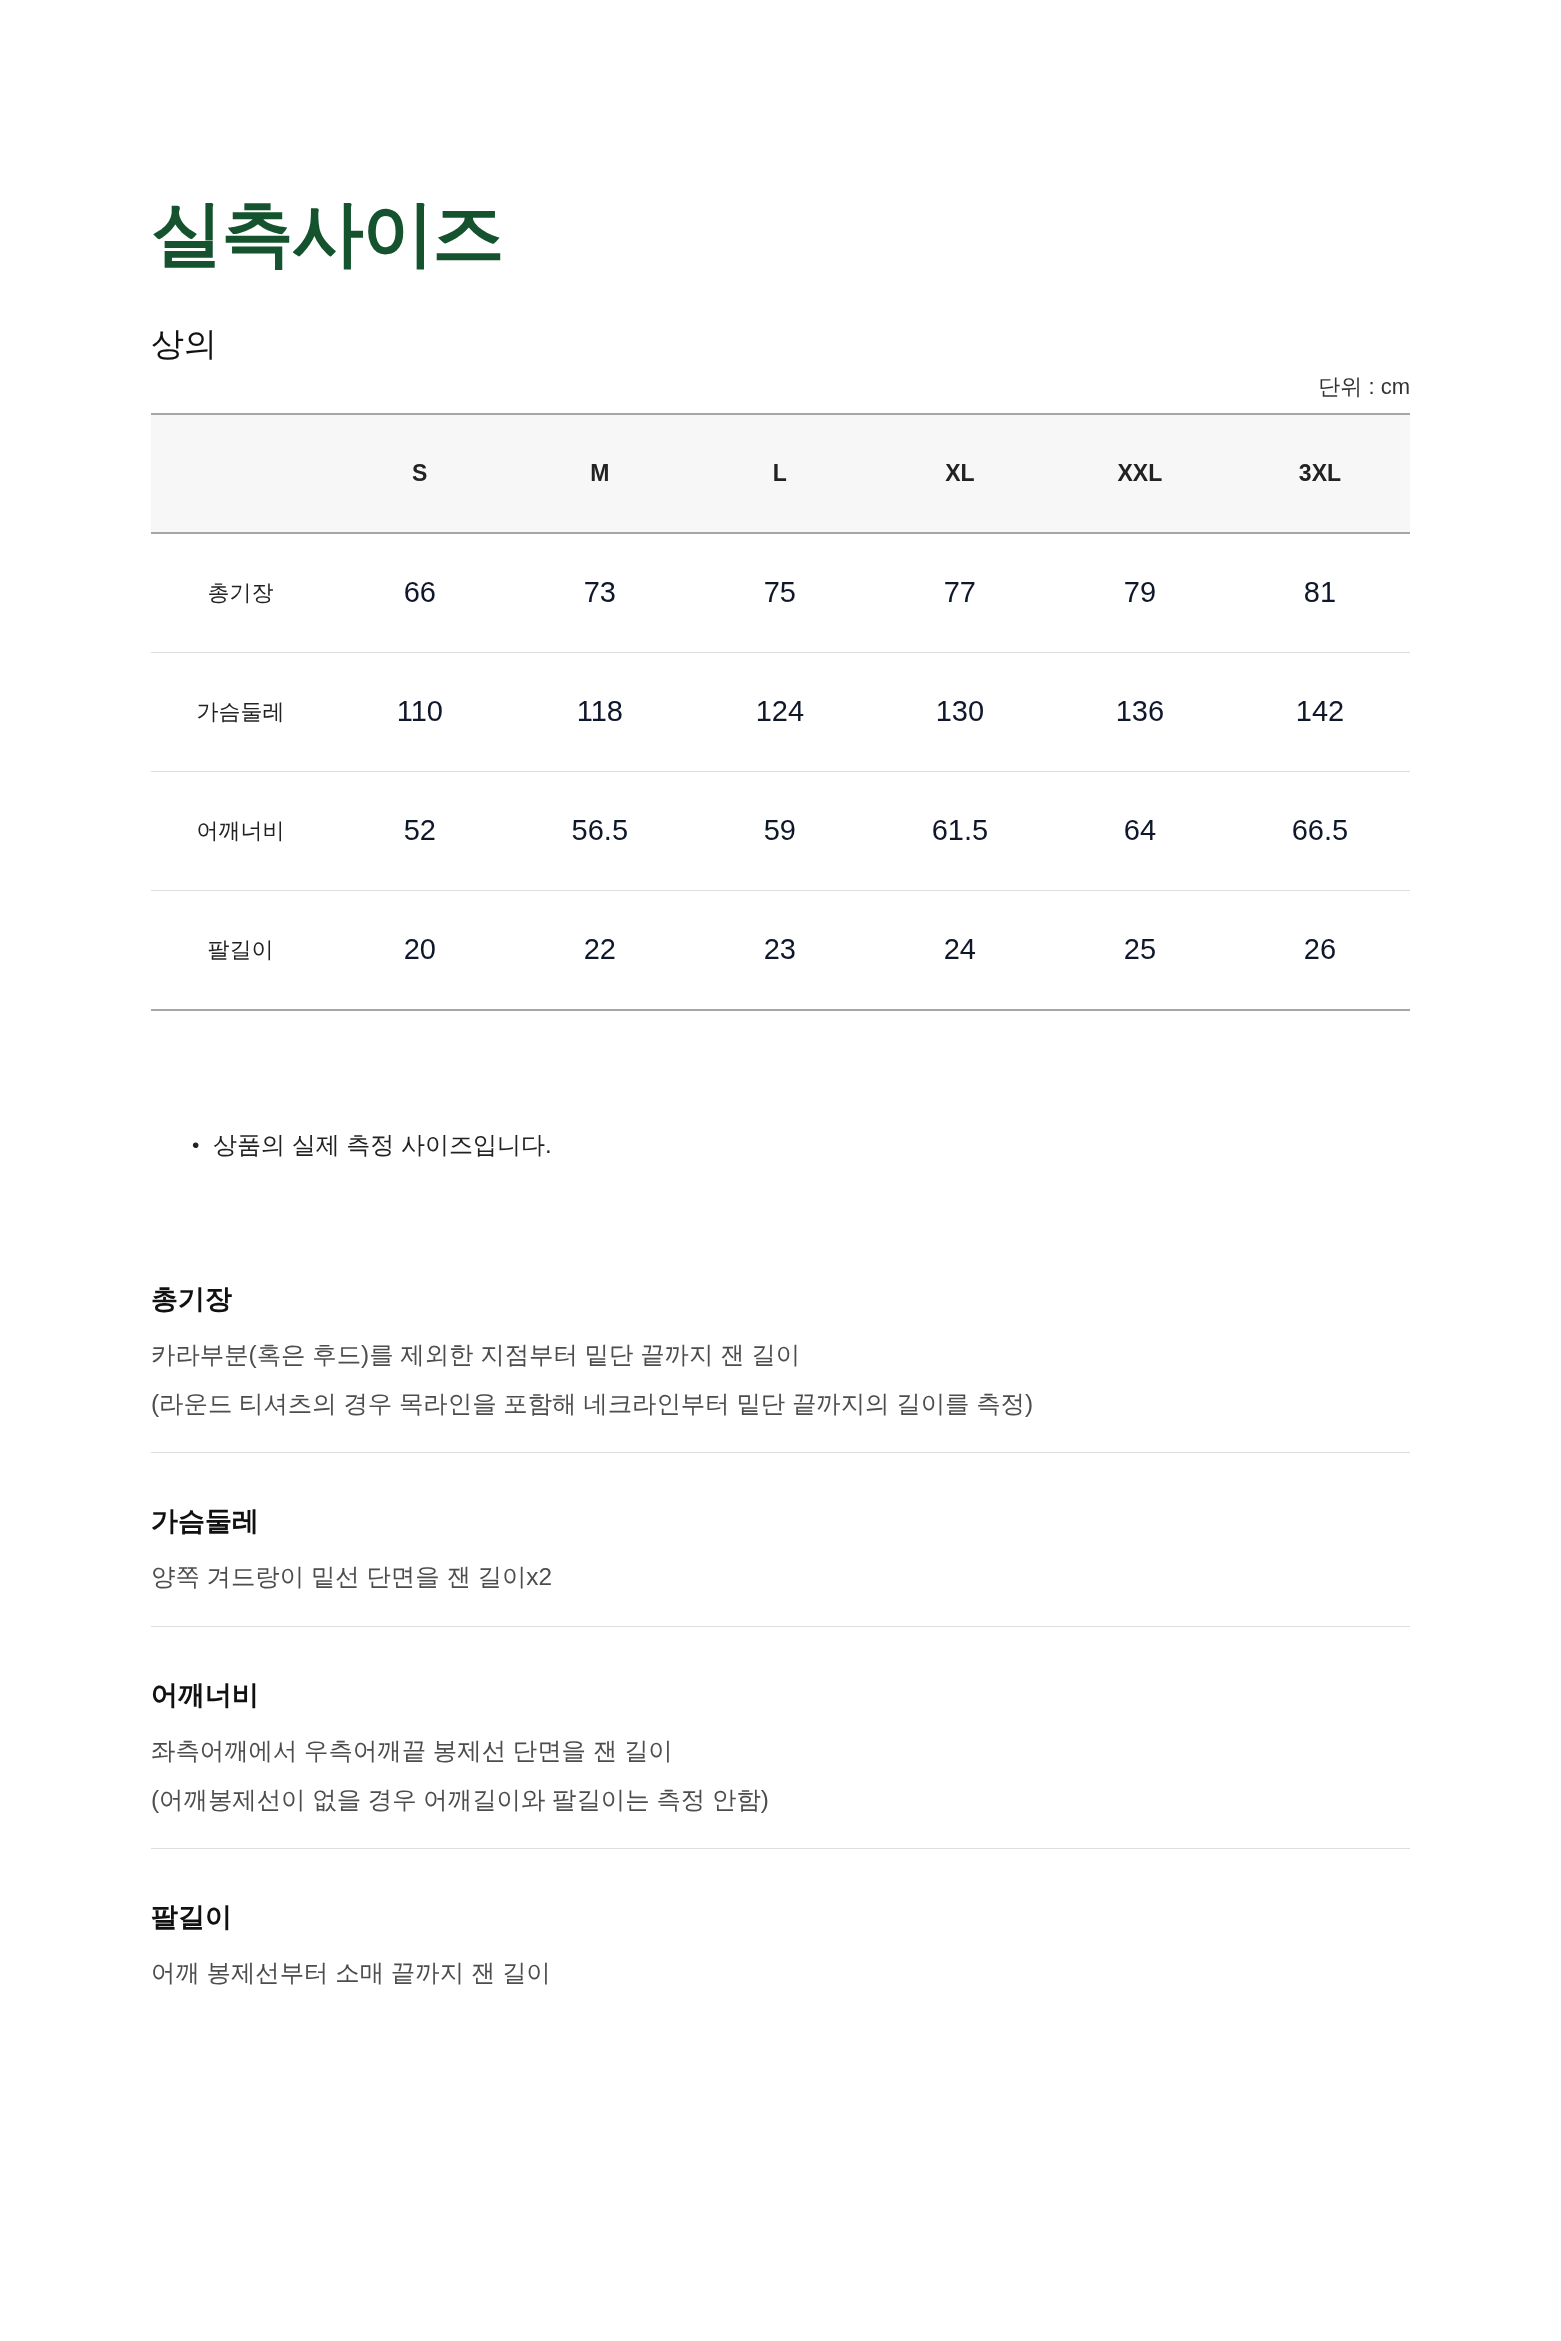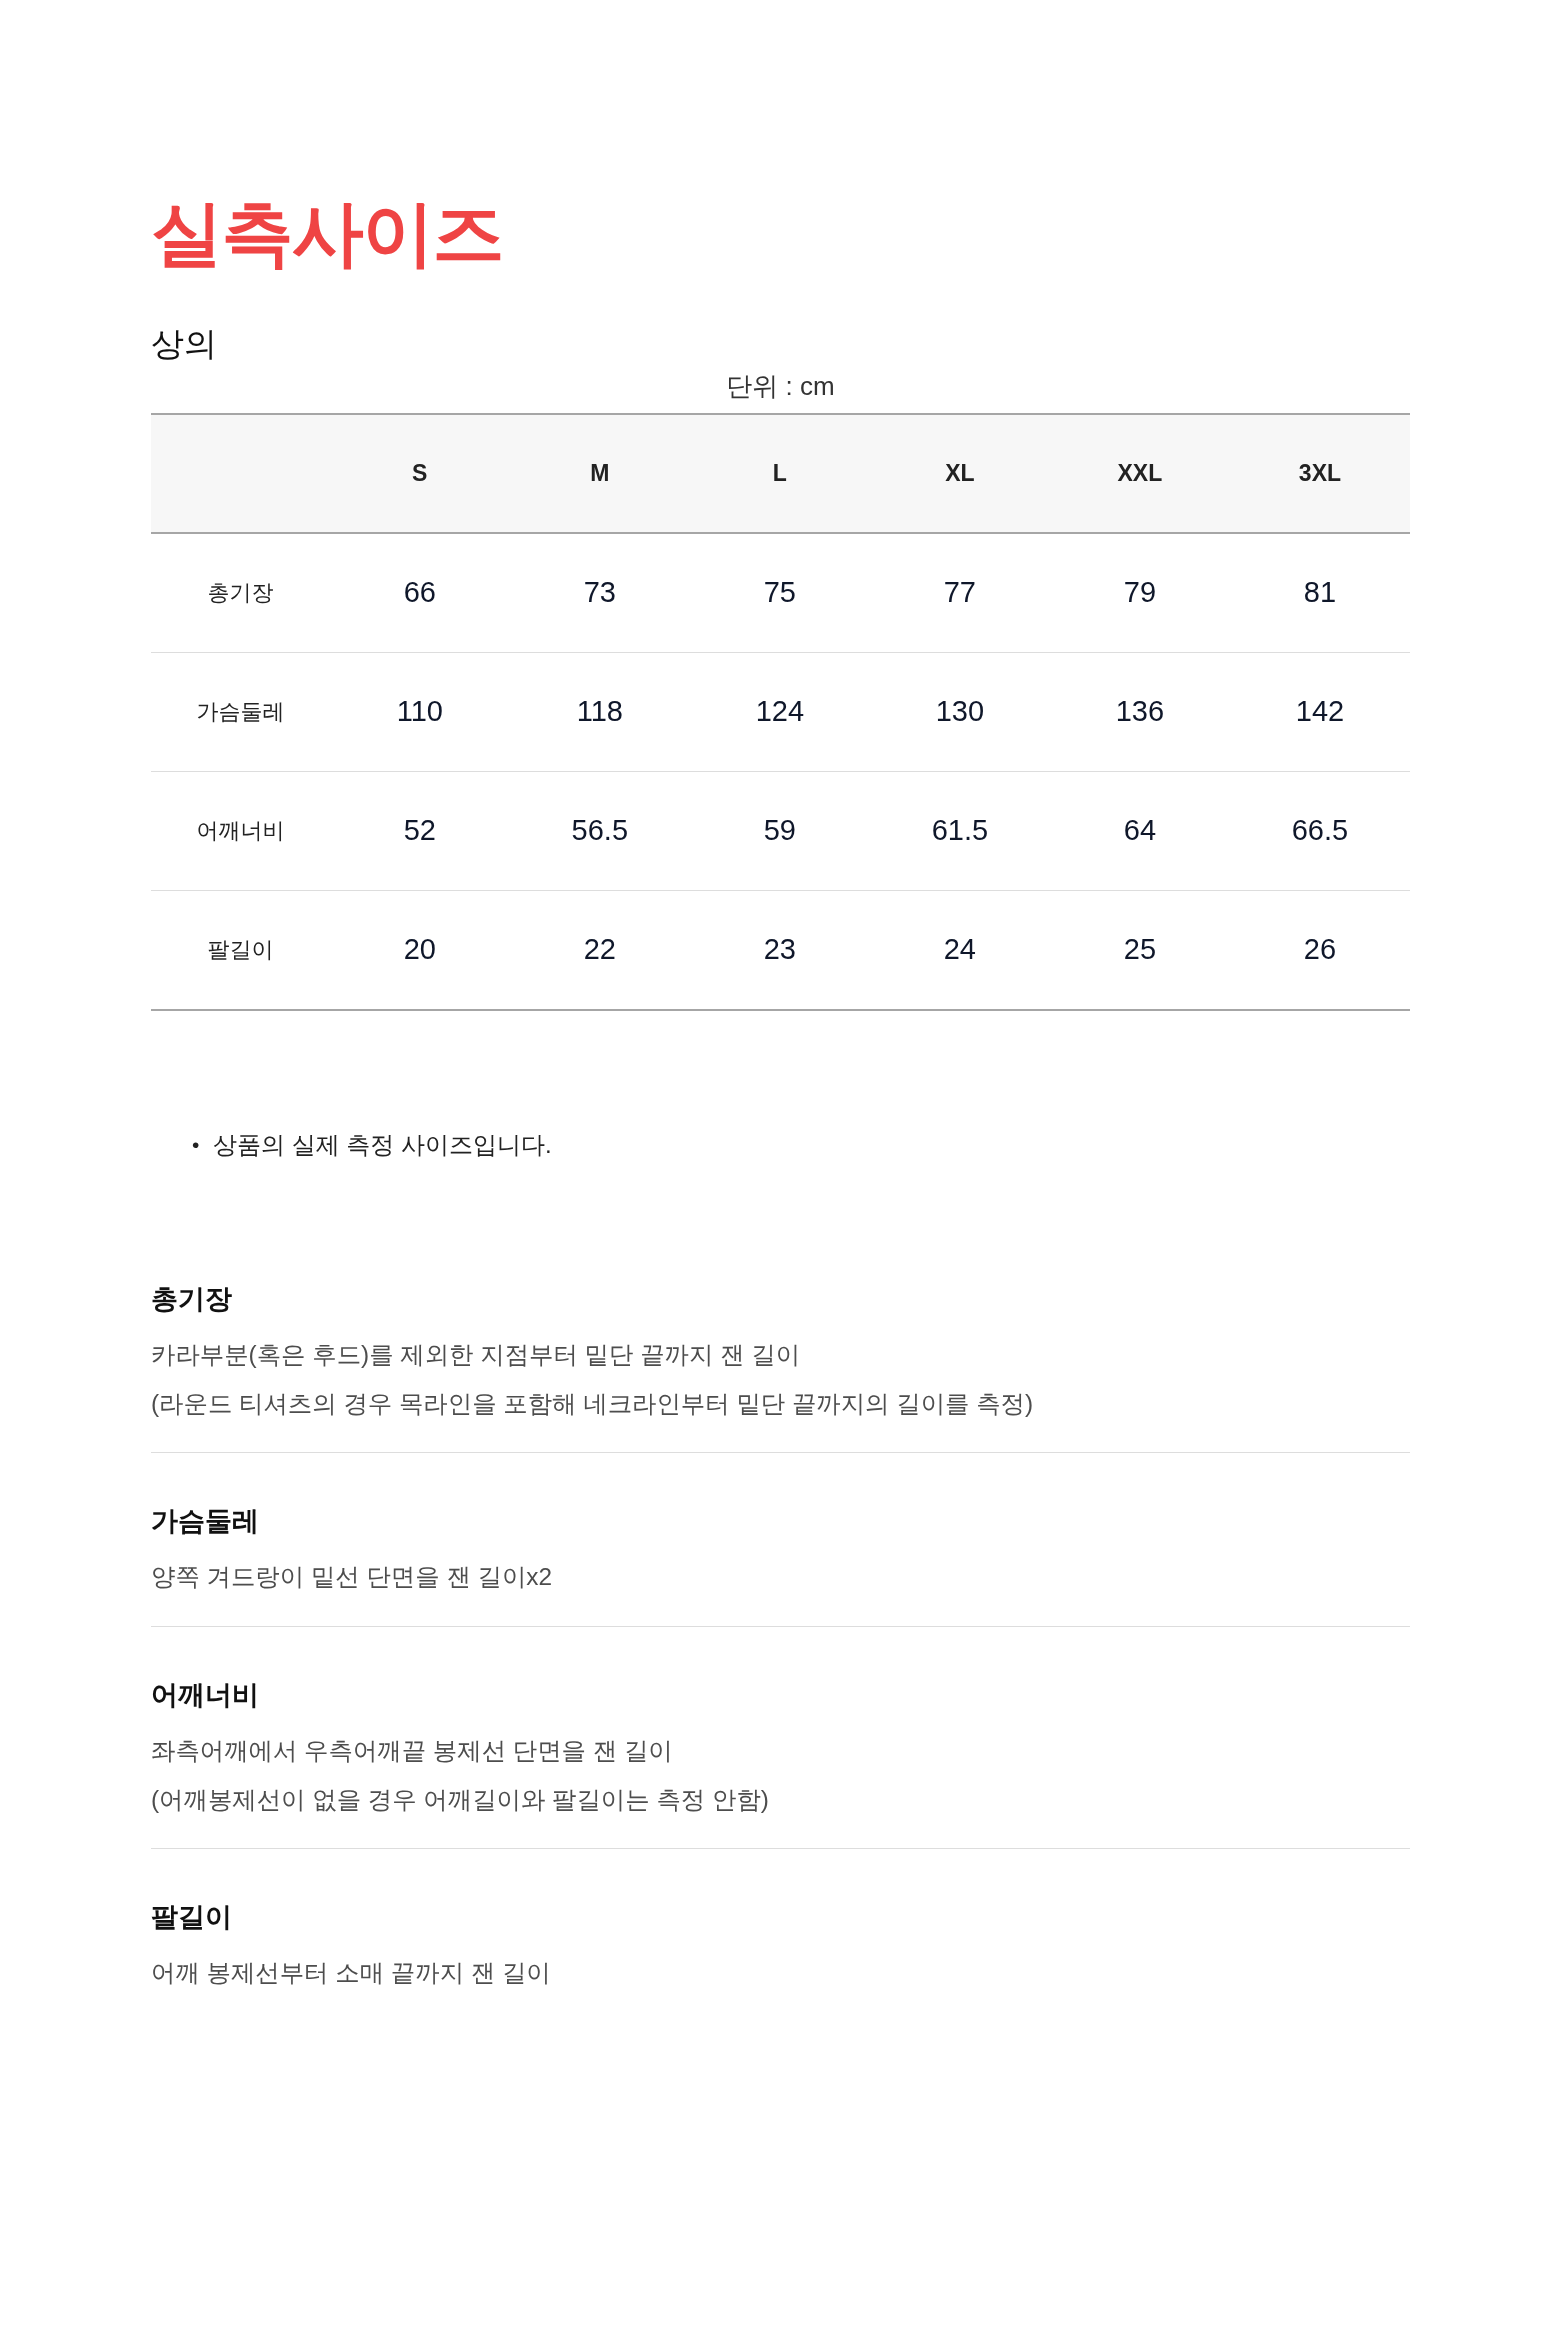--- a/index.html
+++ b/index.html
@@ -14,35 +14,35 @@
     box-sizing: border-box;
     padding: 194px 151px 0;
     background: #ffffff;
   }
   .title {
     margin: 0;
     font-size: 72px;
     line-height: 78px;
     font-weight: 700;
     letter-spacing: -1.6px;
-    color: #ef4444;
+    color: #14532d;
   }
   .subtitle {
     margin: 52px 0 0;
     font-size: 33px;
     line-height: 39px;
     font-weight: 500;
     color: #111111;
   }
   .unit-label {
     margin: 9.8px 0 13px;
-    font-size: 26px;
+    font-size: 22px;
     line-height: 27px;
     color: #333333;
-    text-align: center;
+    text-align: right;
   }
   table.size-table {
     width: 100%;
     border-collapse: collapse;
     table-layout: fixed;
     border-top: 2.4px solid #a6a6a6;
     border-bottom: 2.4px solid #a6a6a6;
   }
   table.size-table thead th {
     background: #f7f7f7;

